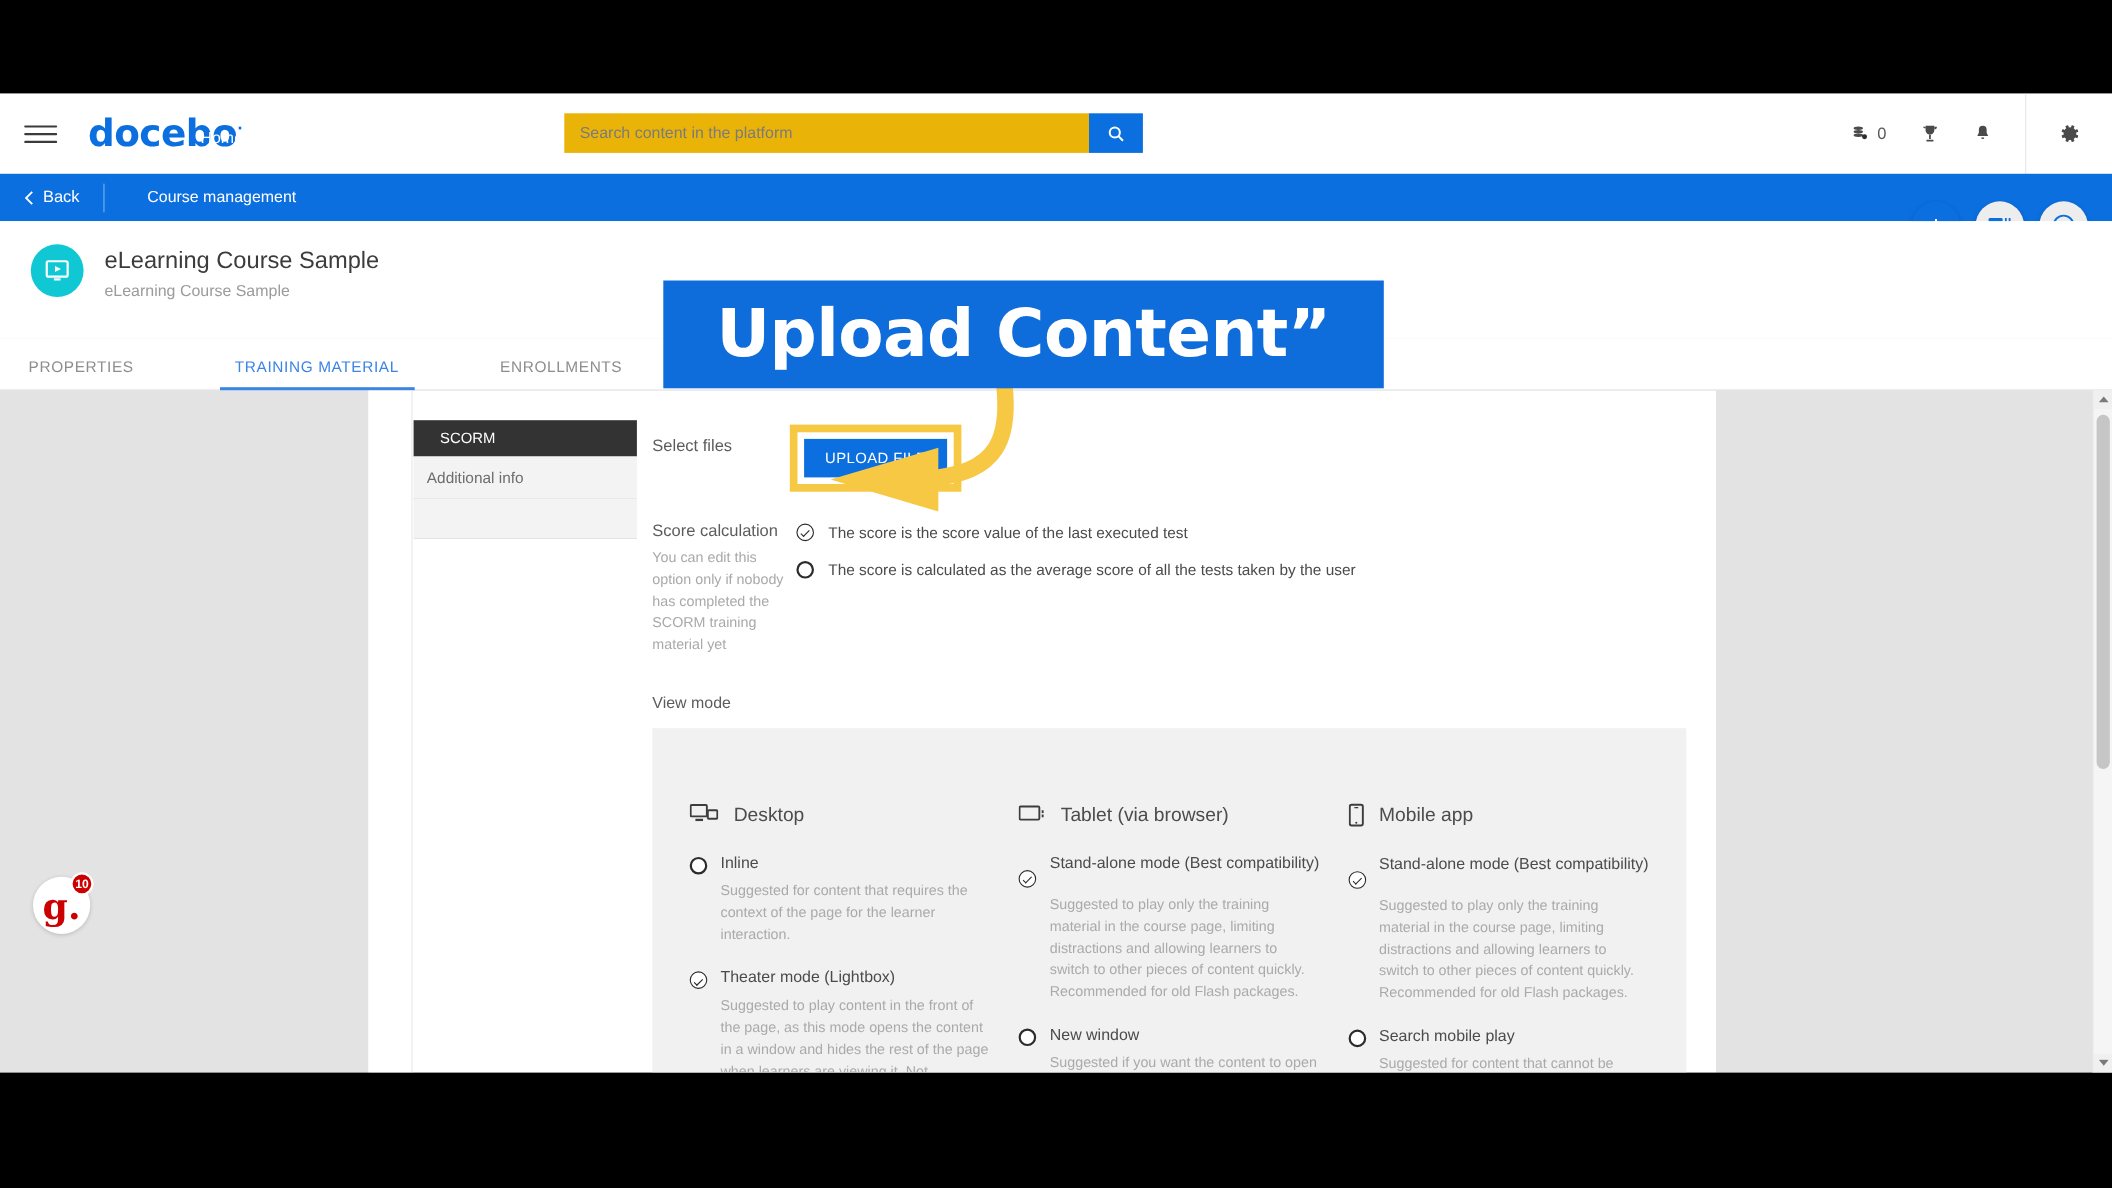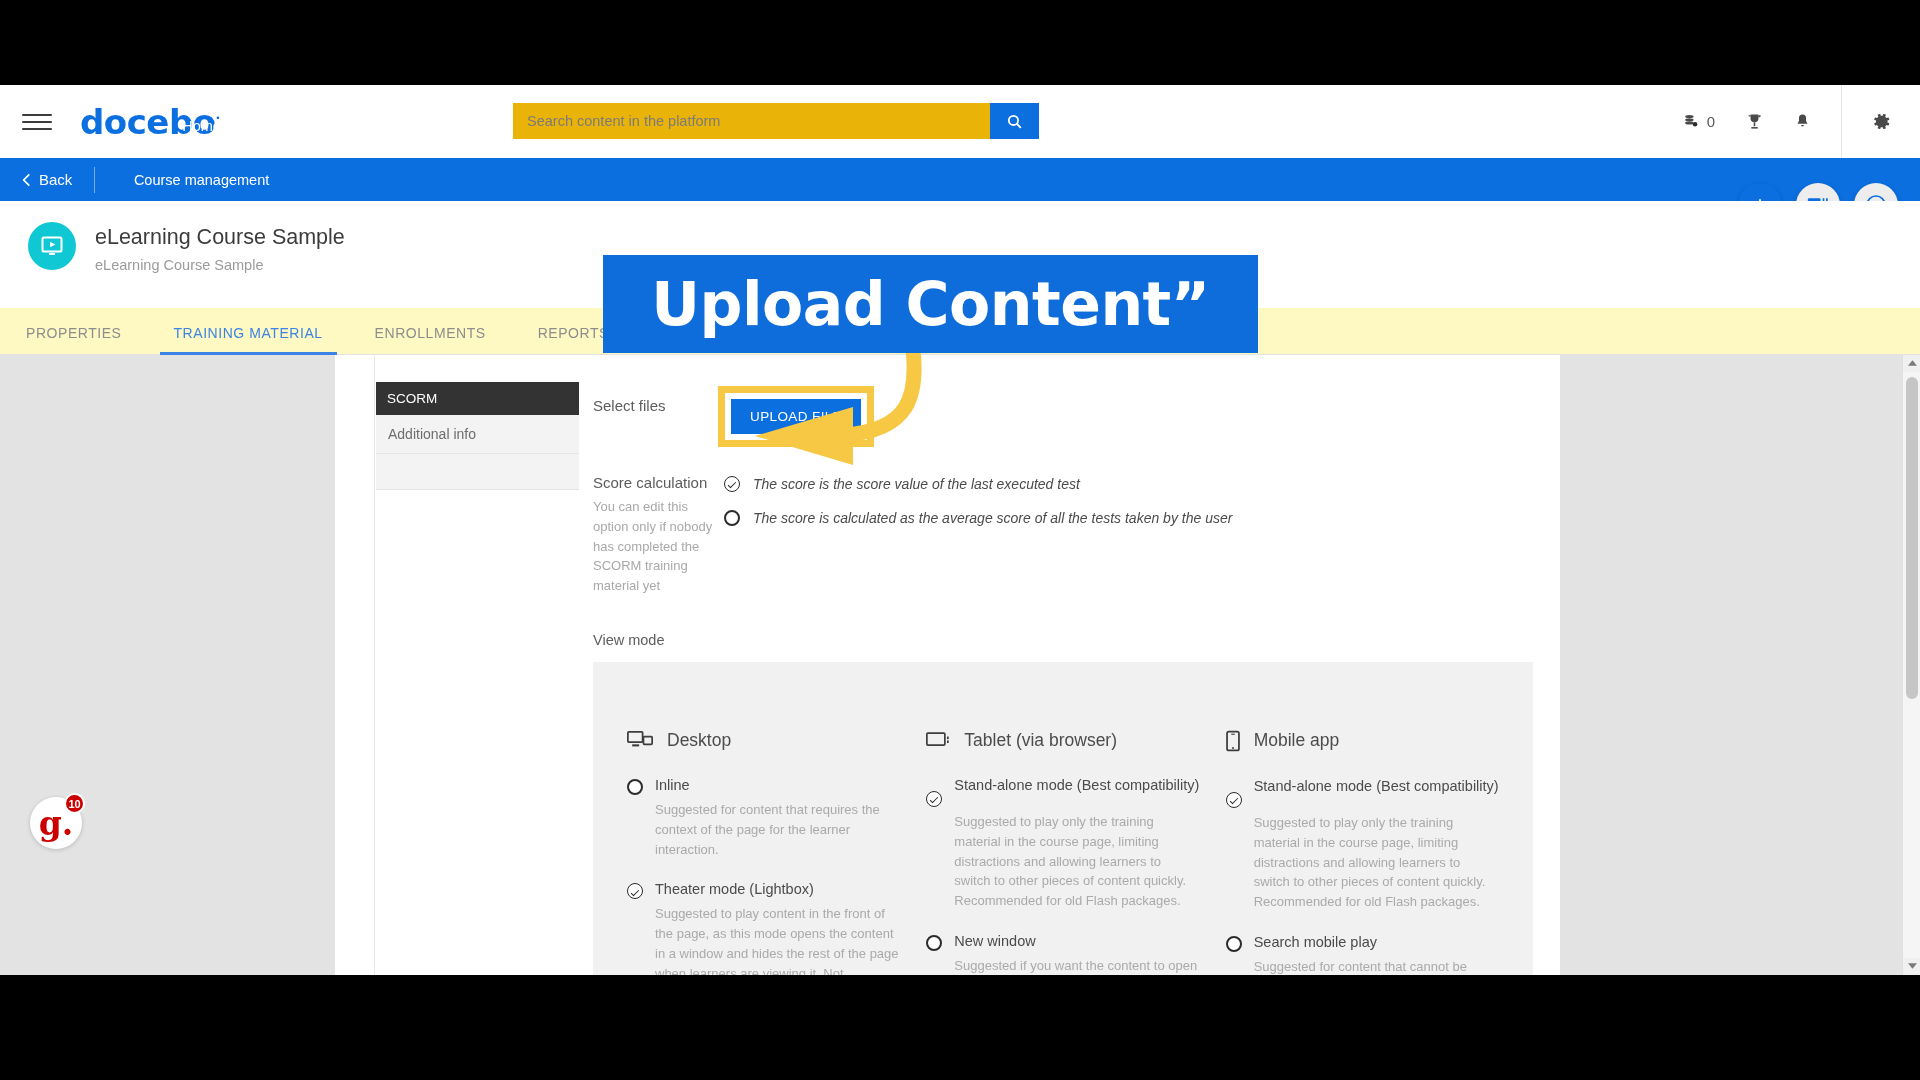--- a/index.html
+++ b/index.html
@@ -72,40 +72,40 @@
   .coursehdr { position: absolute; left: 0; top: 116px; width: 1920px; height: 107px; background: #fff; }
   .course-avatar {
     position: absolute; left: 28px; top: 21px; width: 48px; height: 48px; border-radius: 50%;
     background: #0fc8d4; display:flex; align-items:center; justify-content:center;
   }
   .course-title { position: absolute; left: 95px; top: 24px; font-size: 21.5px; color: #3c3c3c; font-weight: 400; }
   .course-sub { position: absolute; left: 95px; top: 56px; font-size: 14.5px; color: #9b9b9b; }
 
   
   .tabsbar { position: absolute; left: 0; top: 223px; width: 1920px; height: 47px;
-    background: #fef9c3; border-bottom: 1px solid #e2e2e2; display: flex; align-items: flex-end; }
+    background: #ffffff; border-bottom: 1px solid #e2e2e2; display: flex; align-items: flex-end; gap: 40px; }
   .tab { padding: 0 26px 13px 26px; font-size: 14px; letter-spacing: 0.55px;
     color: #8d8d8d; cursor: pointer; position: relative; }
   .tab.active { color: #3b84e5; }
   .tab.active::after { content:""; position:absolute; left: 12px; right: 12px; bottom: -1px;
     height: 3px; background: #3b84e5; }
 
   
   .contentarea {
     position: absolute; left: 0; top: 270px; width: 1920px; height: 620px;
     background: #e3e3e3; overflow: hidden;
   }
   .page-card {
     position: absolute; left: 335px; top: 0; width: 1225px; height: 620px; background: #fff;
   }
   .left-rail { position:absolute; left:0; top:0; width: 40px; height: 620px; background:#fff;
     border-right: 1px solid #e8e8e8; }
 
   .modlist { position: absolute; left: 41px; top: 27px; width: 203px; }
-  .modlist-hdr { background: #333333; color:#fff; font-size: 13.5px; padding: 9px 11px; }
+  .modlist-hdr { background: #333333; color:#fff; font-size: 13.5px; padding: 9px 24px; }
   .modlist-item { background:#f3f3f3; color:#6d6d6d; font-size: 14px; padding: 11px 12px;
     border-bottom: 1px solid #e4e4e4; cursor:pointer; }
   .modlist-blank { background:#f3f3f3; height: 36px; border-bottom: 1px solid #e4e4e4; }
 
   
   .form { position: absolute; left: 258px; top: 42px; width: 940px; }
   .frow { display: flex; }
   .flabel { width: 131px; flex: 0 0 131px; }
   .flabel .lbl { font-size: 15px; color: #5c5c5c; }
   .flabel .hint { font-size: 13px; color: #a9a9a9; line-height: 1.52; margin-top: 6px; }
@@ -114,21 +114,21 @@
     display: inline-block; border: 7px solid #f7c843; background: #fff; padding: 6px;
     position: relative; top: -11px; left: -6px;
   }
   .upload-btn {
     background: #0b6fe0; color: #fff; border: none; font-size: 13.5px; letter-spacing: .4px;
     padding: 10px 19px; cursor: pointer; font-family: "Liberation Sans", sans-serif;
   }
 
   .radio-line { display: flex; align-items: flex-start; gap: 13px; margin-bottom: 17px; }
   .radio-line:last-child { margin-bottom: 0; }
-  .radio-txt { font-size: 14px; color: #4b4b4b; line-height: 1.2; font-style: italic; }
+  .radio-txt { font-size: 14px; color: #4b4b4b; line-height: 1.2; }
 
   .rad { width: 16px; height: 16px; flex: 0 0 16px; border-radius: 50%;
     border: 2.3px solid #2b2b2b; background: #fff; position: relative; cursor: pointer; }
   .rad.on { border: 1.6px solid #2b2b2b; }
   .rad.on::after {
     content:""; position:absolute; left: 3px; top: 5.4px; width: 7px; height: 3.2px;
     border-left: 1.8px solid #2b2b2b; border-bottom: 1.8px solid #2b2b2b;
     transform: rotate(-45deg);
   }
 

